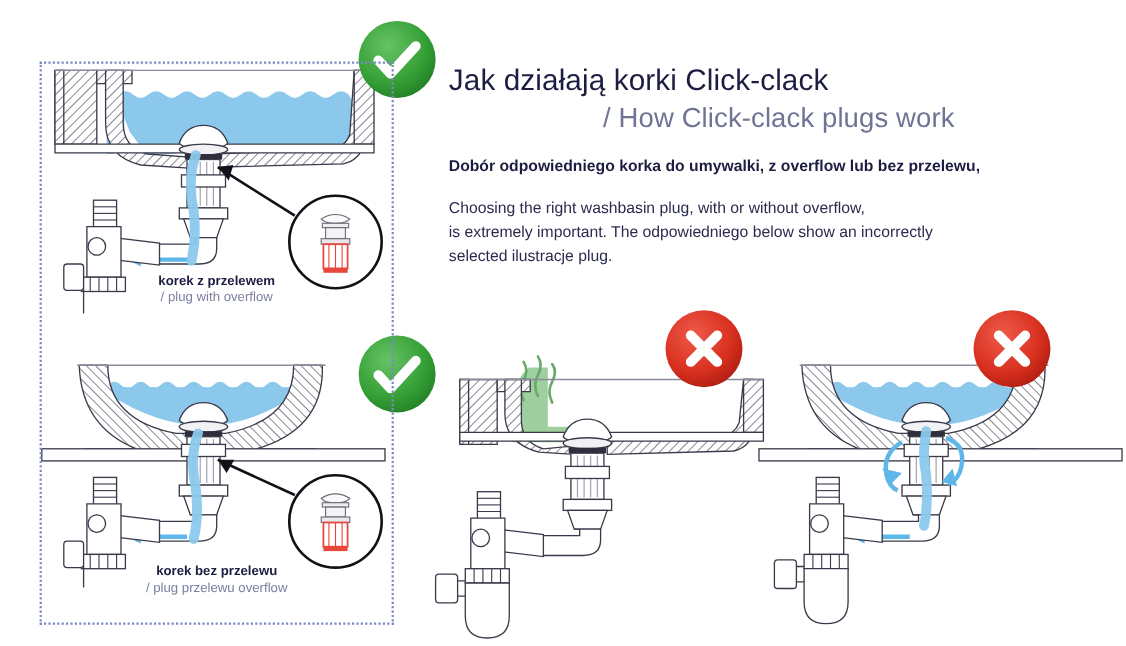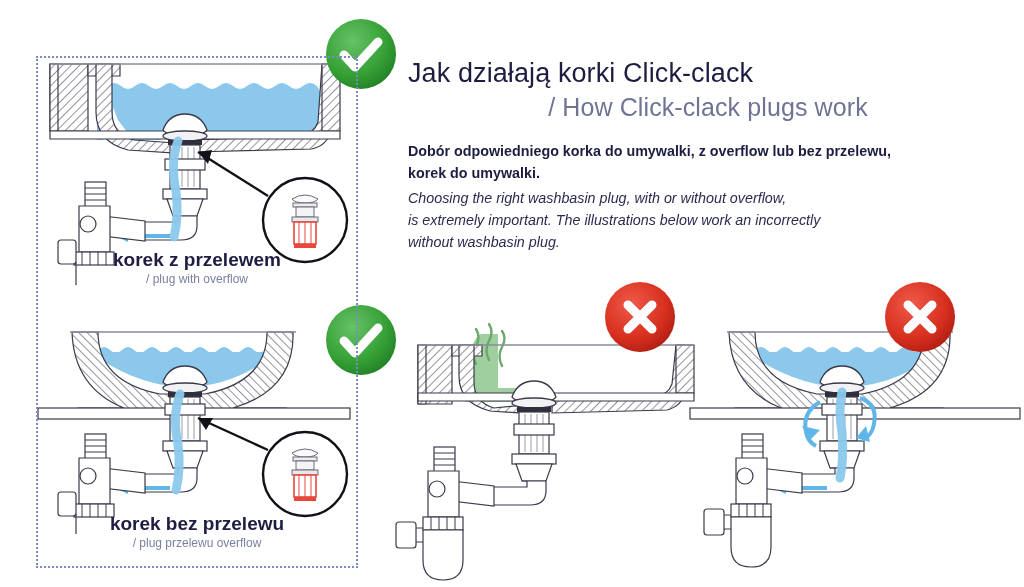--- a/index.html
+++ b/index.html
@@ -30,30 +30,29 @@
   .title-en{
     font-size:25px;font-weight:300;color:#6f7494;letter-spacing:.1px;
     line-height:1.2;margin-top:2px;white-space:nowrap;text-align:center;
   }
   .body-pl{
     margin-top:19px;
     font-size:14.3px;font-weight:700;color:#1d1d42;line-height:1.52;
     max-width:600px;
   }
   .body-en{
-    margin-top:4px;
+    margin-top:17px;
     font-size:14.3px;font-weight:400;color:#2b2b50;line-height:1.52;
     max-width:600px;
-    font-style:italic;
   }
   .body-pl div, .body-en div{white-space:nowrap;}
 
   
   .cap{position:absolute;text-align:center;width:322px;left:36px;}
-  .cap .pl{font-size:19px;font-weight:700;color:#1d1d42;line-height:1.28;}
+  .cap .pl{font-size:12px;font-weight:700;color:#1d1d42;line-height:1.28;}
   .cap .en{font-size:12px;font-weight:300;color:#7b7fa0;line-height:1.3;}
   .cap-1{top:248px;}
   .cap-2{top:512px;}
 </style>
 </head>
 <body>
 
 <div class="stage">
 
   <svg width="1024" height="587" viewBox="0 0 1024 587" style="position:absolute;left:0;top:0">
@@ -422,27 +421,26 @@
   </svg>
 
   <div class="dotted-panel"></div>
 
   <div class="text-col">
     <div class="title-pl">Jak działają korki Click-clack</div>
     <div class="title-en">/ How Click-clack plugs work</div>
 
     <div class="body-pl">
       <div>Dobór odpowiedniego korka do umywalki, z overflow lub bez przelewu,</div>
-      <div>korek do umywalki.</div>
     </div>
 
     <div class="body-en">
       <div>Choosing the right washbasin plug, with or without overflow,</div>
-      <div>is extremely important. The illustrations below work an incorrectly</div>
-      <div>without washbasin plug.</div>
+      <div>is extremely important. The odpowiedniego below show an incorrectly</div>
+      <div>selected ilustracje plug.</div>
     </div>
   </div>
 
   <div class="cap cap-1">
     <div class="pl">korek z przelewem</div>
     <div class="en">/ plug with overflow</div>
   </div>
 
   <div class="cap cap-2">
     <div class="pl">korek bez przelewu</div>

